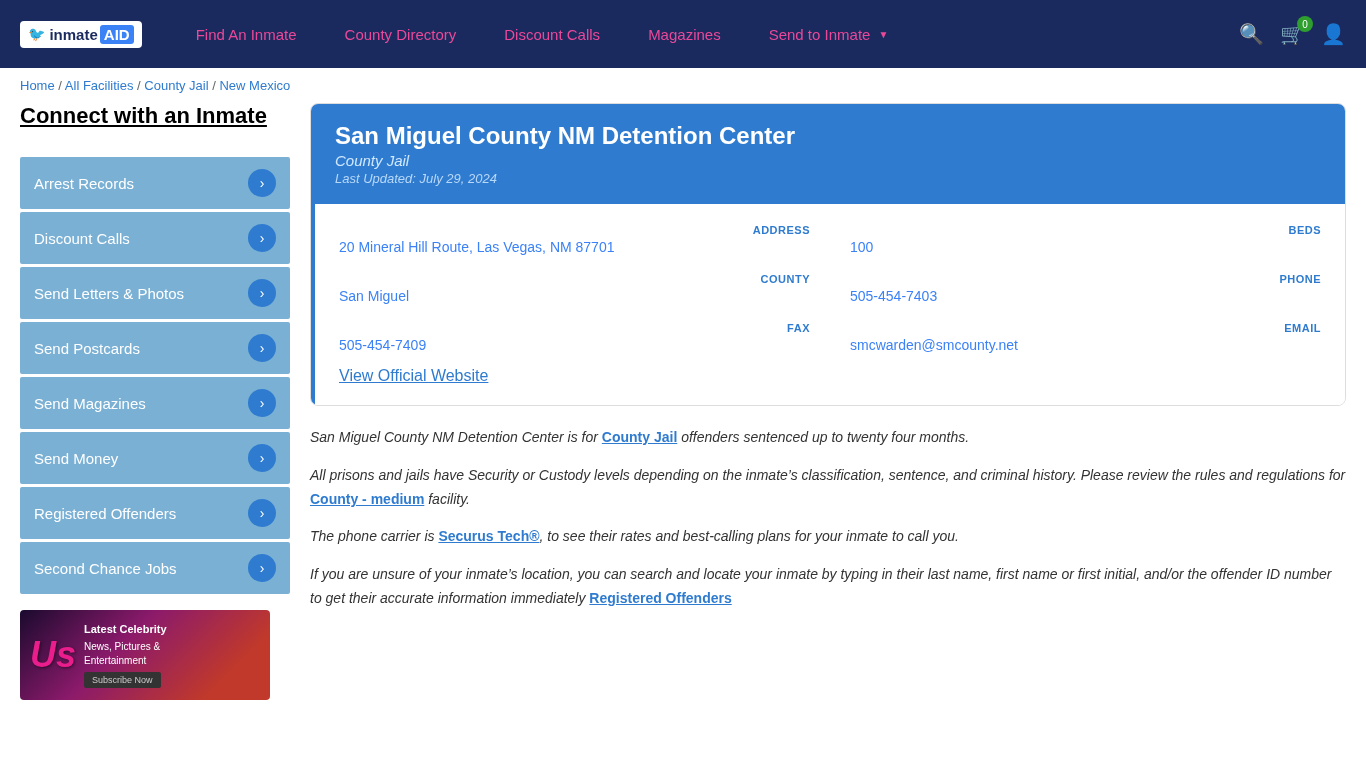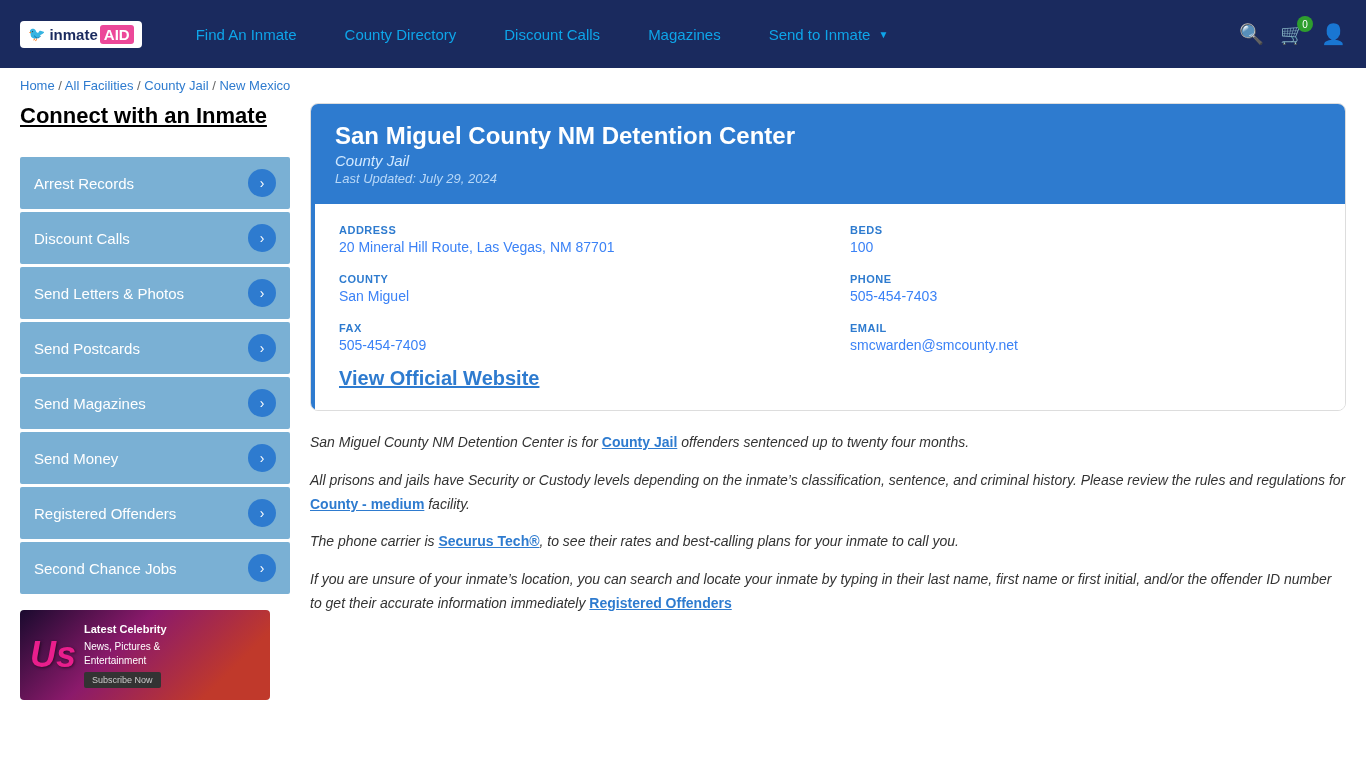--- a/index.html
+++ b/index.html
@@ -22,36 +22,36 @@
     .logo-box {
       background: #fff;
       border-radius: 4px;
       padding: 4px 8px;
       display: flex;
       align-items: center;
       gap: 2px;
     }
     .logo-text-inmate { color: #1a2a5e; font-weight: 900; font-size: 15px; }
     .logo-aid {
-      background: #ec4899;
+      background: #3b82f6;
       color: #fff;
       font-weight: 900;
       font-size: 15px;
       border-radius: 3px;
       padding: 1px 4px;
     }
     .logo-bird { color: #f5a623; font-size: 14px; margin-right: 2px; }
     .nav-links {
       display: flex;
       flex: 1;
       align-items: center;
       gap: 0;
     }
     .nav-link {
-      color: #0ea5e9;
+      color: #ec4899;
       text-decoration: none;
       font-size: 15px;
       padding: 0 24px;
       height: 56px;
       display: flex;
       align-items: center;
       white-space: nowrap;
       cursor: pointer;
     }
     .nav-link-dropdown { display: flex; align-items: center; gap: 4px; }
@@ -219,31 +219,31 @@
       grid-template-columns: 1fr 1fr;
       gap: 18px 40px;
     }
     .detail-label {
       font-size: 11px;
       font-weight: bold;
       color: #2e7bcf;
       text-transform: uppercase;
       letter-spacing: 0.5px;
       margin-bottom: 3px;
+      text-align: right;
     }
     .detail-value {
       font-size: 14px;
       color: #3b82f6;
     }
     .detail-link {
       color: #2e7bcf;
       text-decoration: underline;
       cursor: pointer;
-      font-size: 20px;
-      font-weight: bold;
+      font-size: 16px;
     }
 
     
     .description {
       margin-top: 20px;
       line-height: 1.7;
       font-size: 14px;
       color: #333;
     }
     .description p {

